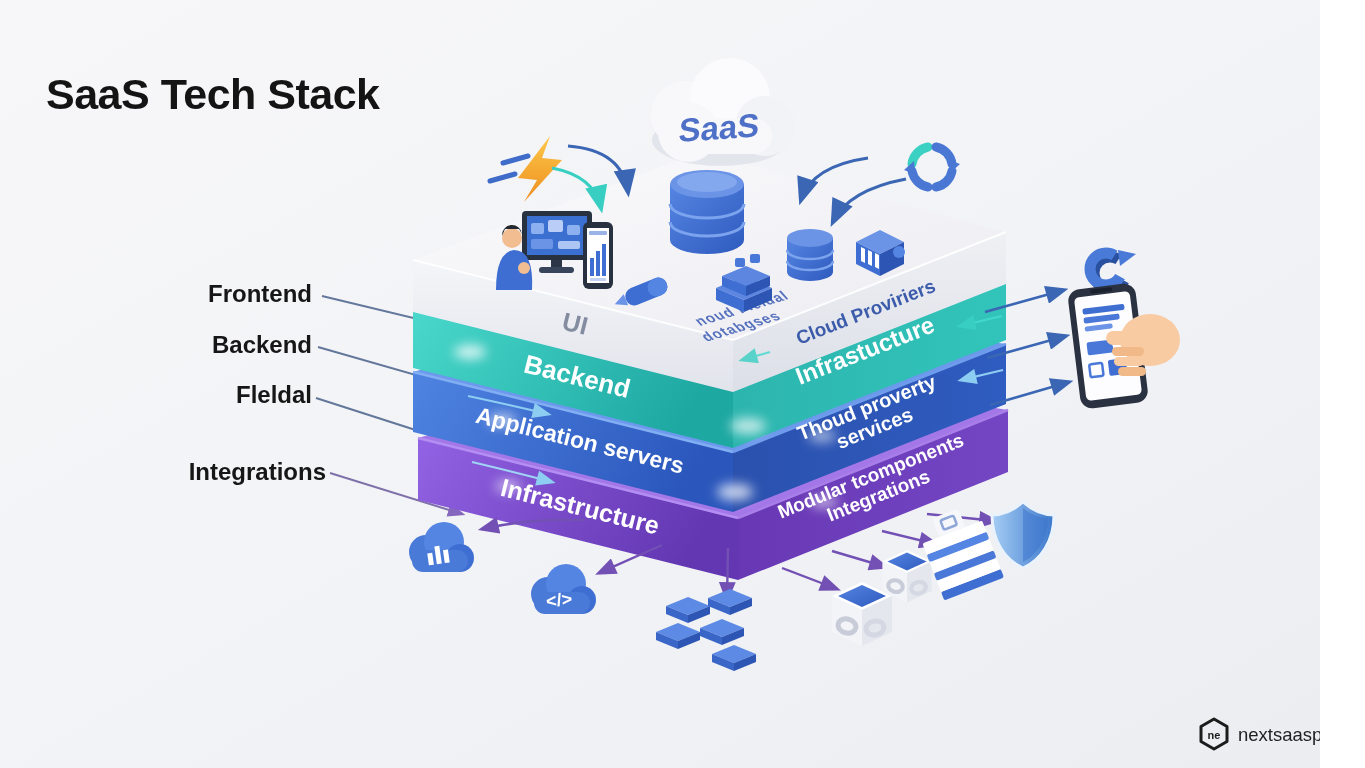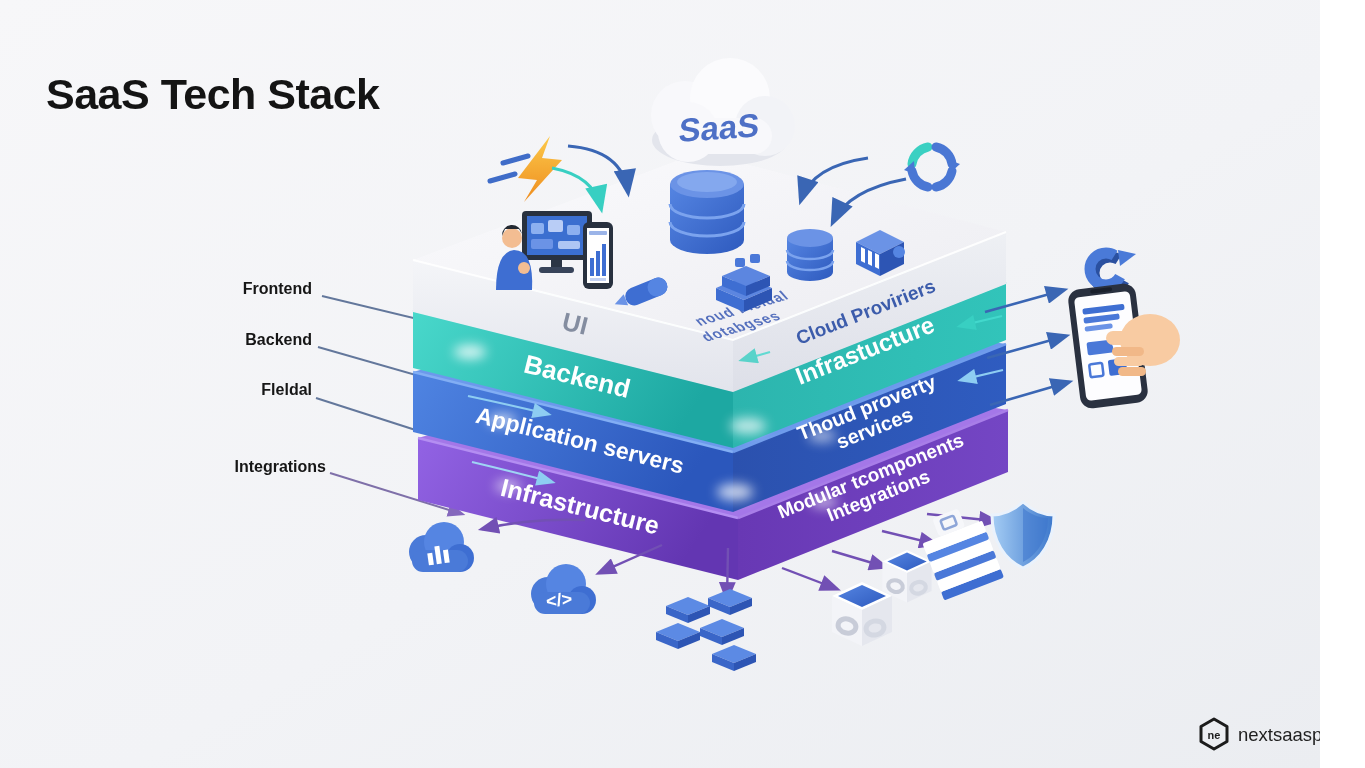--- a/index.html
+++ b/index.html
@@ -6,21 +6,21 @@
   .canvas{
     position:relative;width:1320px;height:768px;overflow:hidden;
     background:linear-gradient(150deg,#f7f7f9 0%,#f2f3f6 55%,#ebedf1 100%);
     font-family:"Liberation Sans","DejaVu Sans",sans-serif;
   }
   .page-title{
     position:absolute;left:46px;top:70px;font-size:43px;font-weight:800;
     color:#141414;letter-spacing:-0.5px;
   }
   .side-label{
-    position:absolute;font-size:16px;font-weight:700;color:#161616;text-align:right;
+    position:absolute;font-size:24px;font-weight:700;color:#161616;text-align:right;
   }
   .lbl-frontend{left:150px;top:280px;width:162px;}
   .lbl-backend{left:150px;top:331px;width:162px;}
   .lbl-daabase{left:150px;top:381px;width:162px;}
   .lbl-integrations{left:128px;top:458px;width:198px;}
   .scene{position:absolute;left:0;top:0;}
   svg text{user-select:none;}
 </style>
 </head>
 <body>

